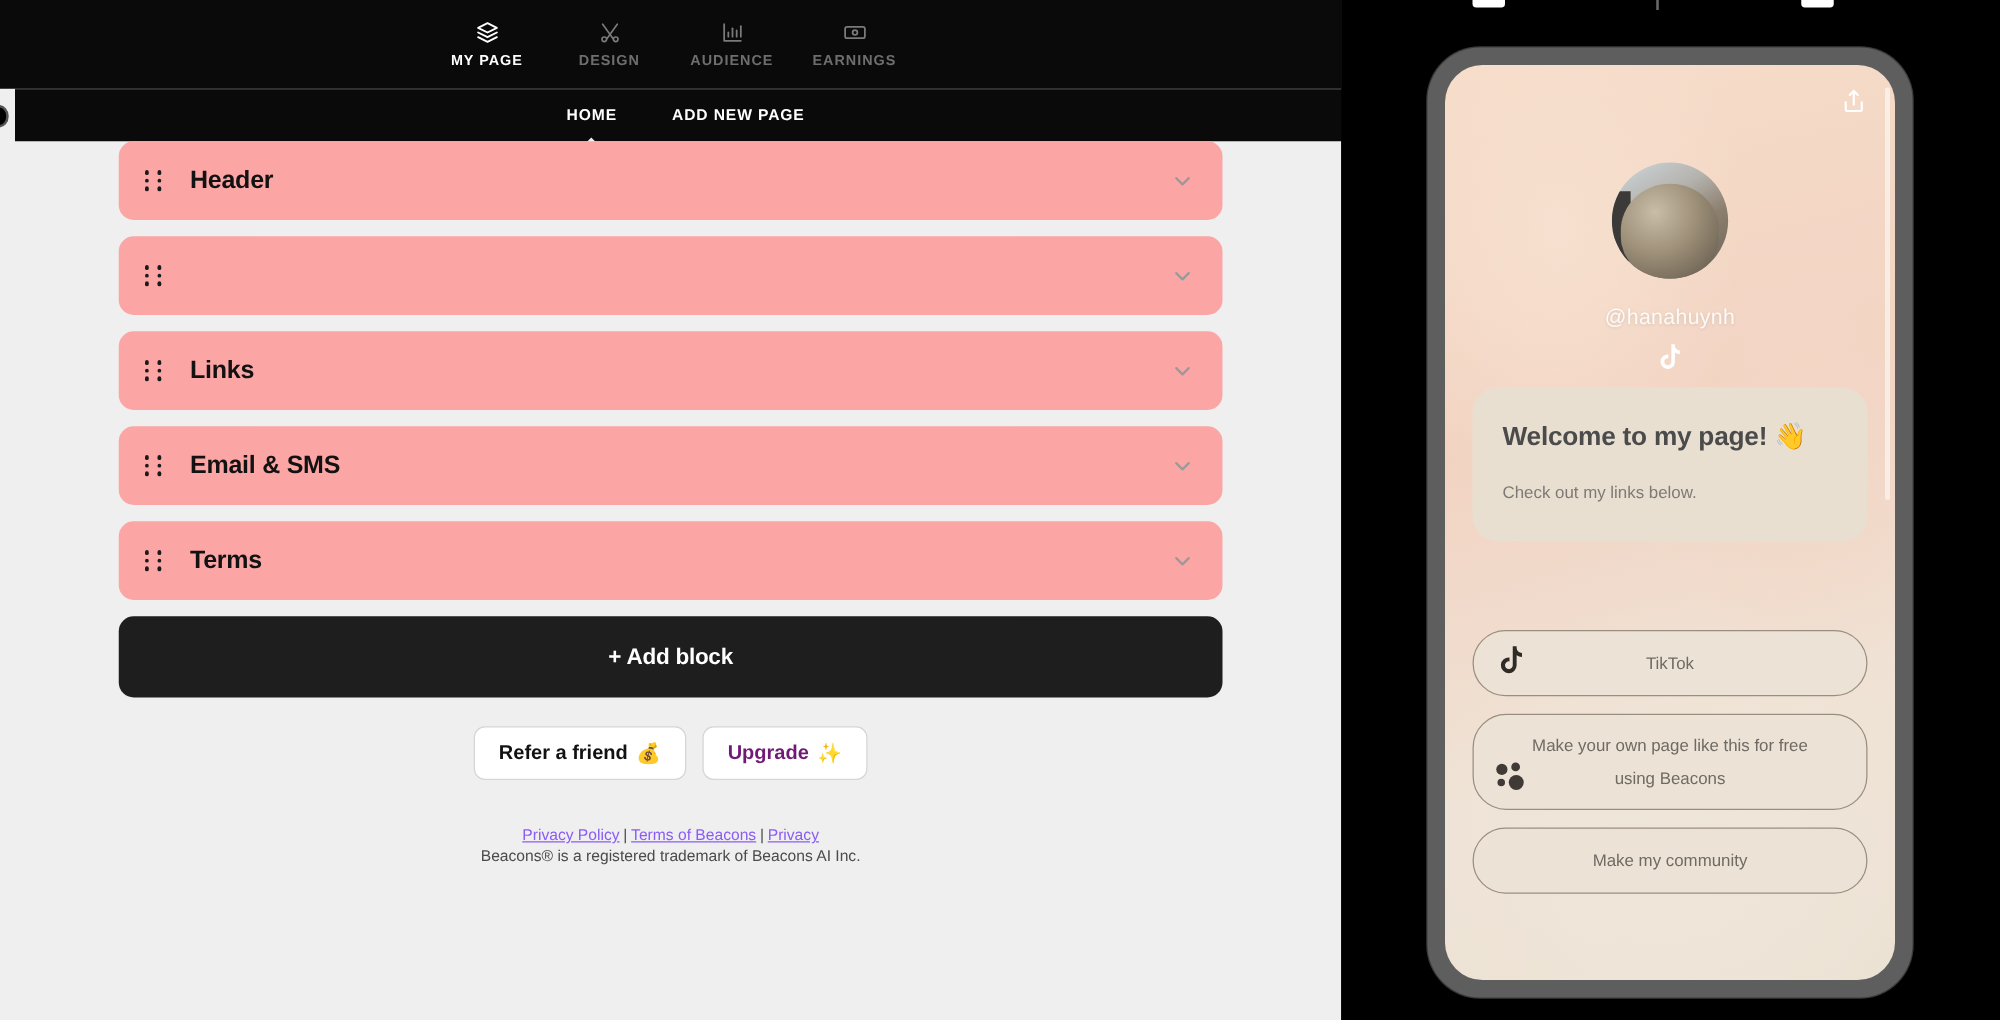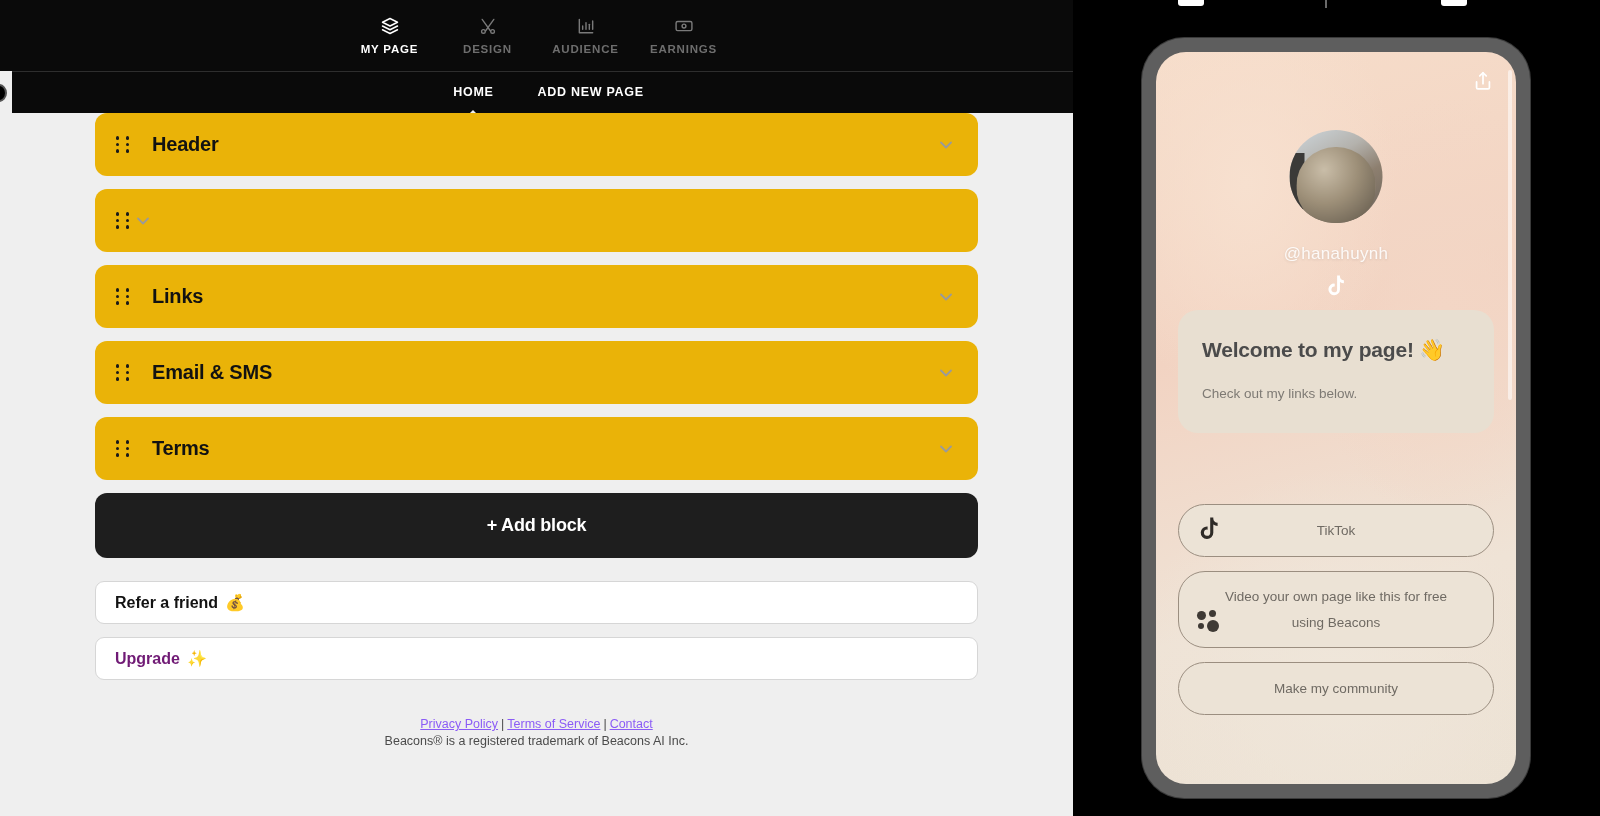--- a/index.html
+++ b/index.html
@@ -47,40 +47,40 @@
   }
 
   .left-nub {
     position:absolute; left:-9px; top:84px; width:16px; height:18px;
     border:2px solid #555; border-radius:50%; background:#000;
   }
 
   .blocks { position:absolute; left:0; top:113px; width:1073px; }
 
   .block {
-    margin:0 auto 13px auto; width:883px; height:63px; background:#eab308;
+    margin:0 auto 13px auto; width:883px; height:63px; background:#fca5a5;
     border-radius:12px; display:flex; align-items:center;
-    padding:0 22px 0 18px; cursor:pointer;
+    padding:0 22px 0 18px; cursor:pointer;justify-content:space-between;
   }
   .drag { width:20px; display:flex; justify-content:center; cursor:grab; }
   .dots { display:grid; grid-template-columns:5px 5px; gap:3px 5px; }
   .dots i { width:3.6px; height:3.6px; border-radius:50%; background:#1a1a1a; display:block; }
   .block .title {
     flex:1; margin-left:19px;
     font-size:20px; font-weight:bold; color:#121212; letter-spacing:-.2px;
   }
   .chev { color:#9a9a9a; display:flex; align-items:center; }
 
   .addblock {
     margin:12px auto 0 auto; width:883px; height:65px; background:#1e1e1e;
     border-radius:12px; display:flex; align-items:center; justify-content:center;
     color:#fff; font-size:18px; font-weight:bold; cursor:pointer; letter-spacing:-.2px;
   }
 
-  .actionrow { margin:23px auto 0 auto; width:883px; display:flex; justify-content:center; gap:13px;flex-direction:column; }
+  .actionrow { margin:23px auto 0 auto; width:883px; display:flex; justify-content:center; gap:13px; }
   .pill {
     height:43px; padding:0 19px; background:#fff; border:1px solid #d6d6d6;
     border-radius:9px; display:flex; align-items:center; gap:7px;
     font-size:16px; font-weight:bold; cursor:pointer; color:#121212;
   }
   .pill.upgrade { color:#701a75; }
 
   .footer { margin:37px auto 0 auto; width:883px; text-align:center; }
   .flinks { font-size:12.5px; color:#4b4b4b; }
   .flinks a { color:#8b5cf6; text-decoration:underline; cursor:pointer; }
@@ -327,21 +327,21 @@
           <span>💰</span>
         </div>
         <div class="pill upgrade">
           <span>Upgrade</span>
           <span>✨</span>
         </div>
       </div>
 
       <div class="footer">
         <div class="flinks">
-          <a>Privacy Policy</a><span class="sep">|</span><a>Terms of Service</a><span class="sep">|</span><a>Contact</a>
+          <a>Privacy Policy</a><span class="sep">|</span><a>Terms of Beacons</a><span class="sep">|</span><a>Privacy</a>
         </div>
         <div class="fnote">Beacons® is a registered trademark of Beacons AI Inc.</div>
       </div>
 
     </div>
   </div>
 
   <div class="preview">
 
     <div class="topstubs">
@@ -389,21 +389,21 @@
                 <path d="M16.3 1.5h-3.1v15.2a3.1 3.1 0 1 1-2.6-3.06v-3.2a6.3 6.3 0 1 0 5.7 6.26V8.6a7.2 7.2 0 0 0 4.3 1.42V6.8a4.2 4.2 0 0 1-4.3-4.2v-1.1z"></path>
               </svg>
             </span>
             <span class="ltext">TikTok</span>
           </div>
 
           <div class="linkbtn">
             <span class="lico">
               <span class="beacon-dots"><i></i><i></i><i></i><i></i></span>
             </span>
-            <span class="ltext">Video your own page like this for free using Beacons</span>
+            <span class="ltext">Make your own page like this for free using Beacons</span>
           </div>
 
           <div class="linkbtn">
             <span class="ltext">Make my community</span>
           </div>
 
         </div>
 
         <div class="vscroll"></div>
 

